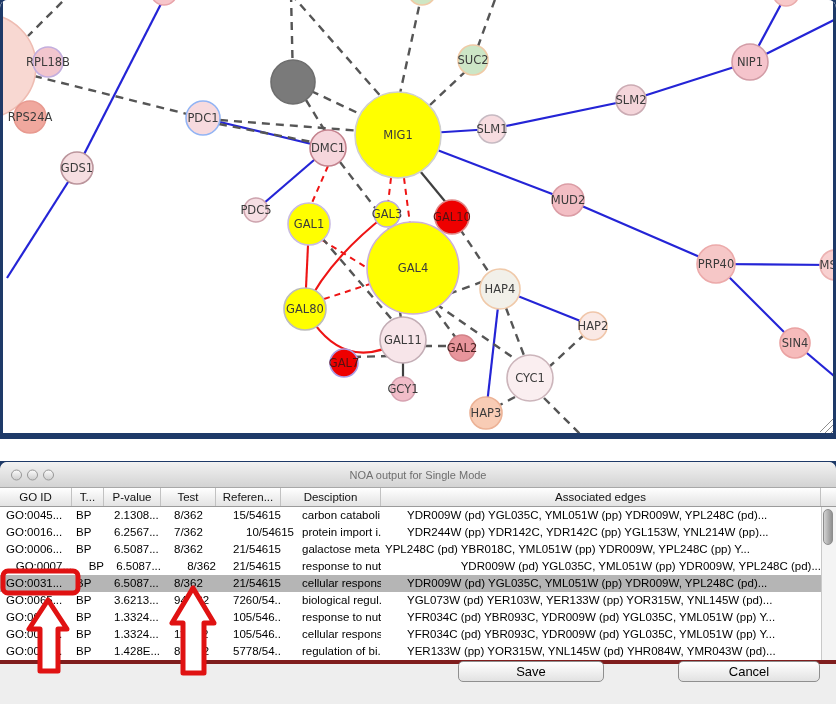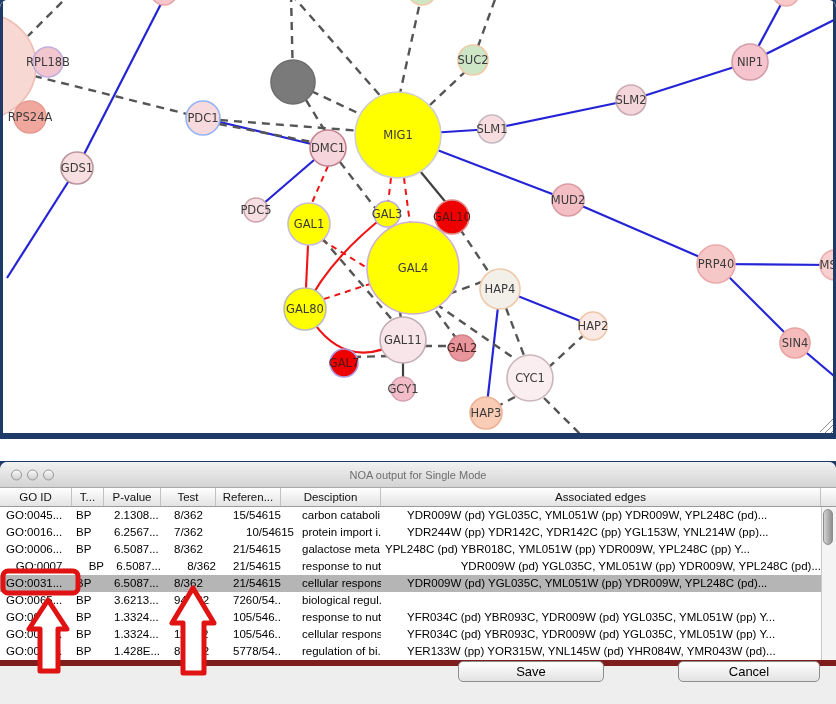--- a/index.html
+++ b/index.html
@@ -37,21 +37,21 @@
   #nwin{top:462px;height:242px;background:#eeeeee;border-radius:7px 7px 0 0;overflow:hidden}
   #nwin .titlebar{height:25px;border-radius:7px 7px 0 0;border-bottom:1px solid #a8a8a8}
   .ntitle{font-size:11px;color:#6f6f6f}
   .glight{width:11px;height:11px;border-radius:50%;box-sizing:border-box;
           background:linear-gradient(#fafafa,#cecece);border:1px solid #979797}
   #nwin .lights{gap:5px;left:11px}
   #thead{position:relative;height:18px;background:linear-gradient(#ffffff,#e3e3e3);
          border-bottom:1px solid #9b9b9b;font-size:11.5px}
   .hcell{position:absolute;top:0;height:18px;line-height:18px;text-align:center;color:#111;
          border-right:1px solid #c2c2c2;box-sizing:border-box;overflow:hidden;white-space:nowrap}
-  #tbody{position:relative;height:153px;background:#4d7c0f;border-bottom:6px solid #7f1d1d}
+  #tbody{position:relative;height:153px;background:#4d7c0f;border-bottom:4px solid #7f1d1d}
   .trow{position:absolute;left:0;width:821px;height:17px;background:#fff}
   .trow.sel{background:#b5b5b5}
   .tcell{position:absolute;top:0;height:17px;line-height:17px;font-size:11.5px;color:#000;
          overflow:hidden;white-space:nowrap}
   #vscroll{position:absolute;right:0;top:0;width:15px;height:153px;background:#f4f4f4;
            border-left:1px solid #c9c9c9;box-sizing:border-box}
   #vthumb{position:absolute;left:1px;top:2px;width:10px;height:36px;border-radius:5px;
           background:linear-gradient(to right,#d2d2d2,#909090);border:1px solid #8d8d8d;box-sizing:border-box}
   .btn{position:absolute;height:21px;border-radius:5px;background:linear-gradient(#ffffff,#e2e2e2);
        border:1px solid #8f8f8f;font-size:13px;color:#000;text-align:center;line-height:19px;box-sizing:border-box}
@@ -253,20 +253,21 @@
         <span class="tcell" style="left: 302px; width: 79px;">cellular respons...</span>
         <span class="tcell" style="left: 407px; width: 414px;">YDR009W (pd) YGL035C, YML051W (pp) YDR009W, YPL248C (pd)...</span>
       </div>
       <div class="trow" style="top: 85px;">
         <span class="tcell" style="left: 6px; width: 66px;">GO:0065...</span>
         <span class="tcell" style="left: 76px; width: 28px;">BP</span>
         <span class="tcell" style="left: 114px; width: 47px;">3.6213...</span>
         <span class="tcell" style="left: 174px; width: 42px;">94/362</span>
         <span class="tcell" style="left: 233px; width: 48px;">7260/54...</span>
         <span class="tcell" style="left: 302px; width: 79px;">biological regul...</span>
+        <span class="tcell" style="left: 407px; width: 414px;">YGL073W (pd) YER103W, YER133W (pp) YOR315W, YNL145W (pd)...</span>
       </div>
       <div class="trow" style="top: 102px;">
         <span class="tcell" style="left: 6px; width: 66px;">GO:0031...</span>
         <span class="tcell" style="left: 76px; width: 28px;">BP</span>
         <span class="tcell" style="left: 114px; width: 47px;">1.3324...</span>
         <span class="tcell" style="left: 174px; width: 42px;">11/362</span>
         <span class="tcell" style="left: 233px; width: 48px;">105/546...</span>
         <span class="tcell" style="left: 302px; width: 79px;">response to nut...</span>
         <span class="tcell" style="left: 407px; width: 414px;">YFR034C (pd) YBR093C, YDR009W (pd) YGL035C, YML051W (pp) Y...</span>
       </div>

